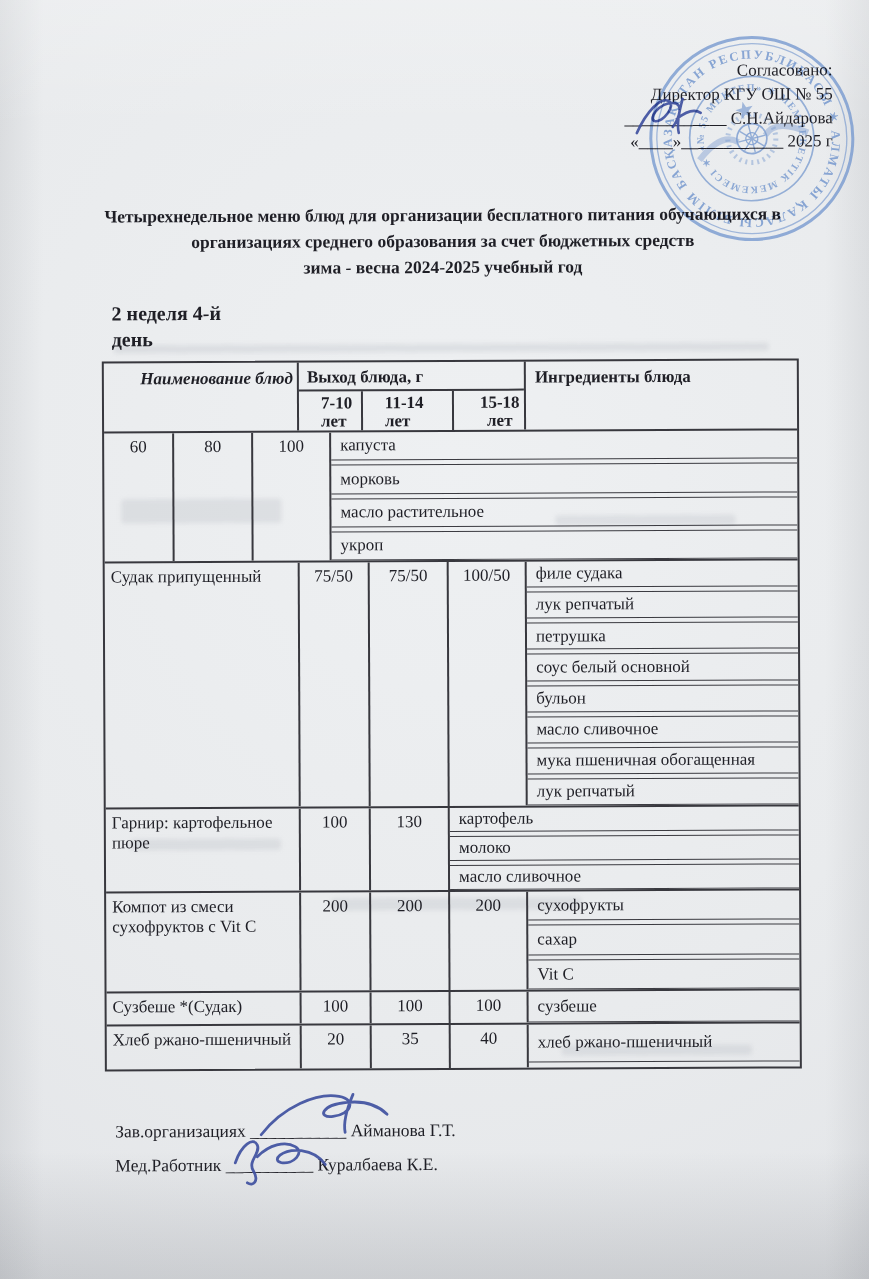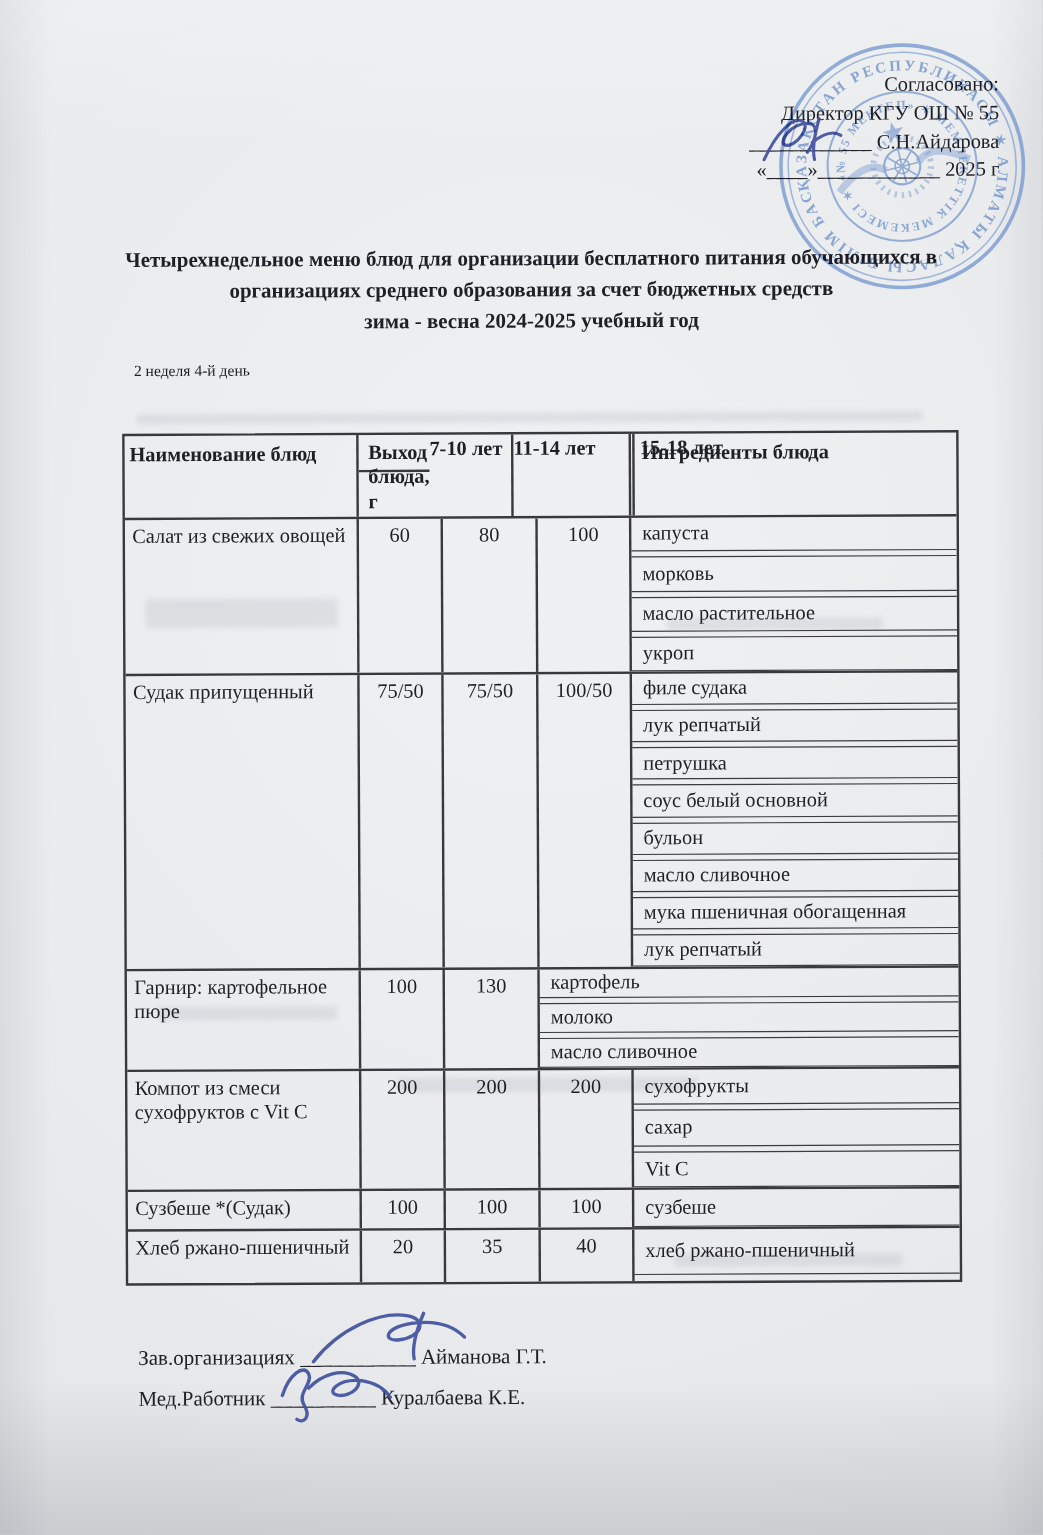--- a/index.html
+++ b/index.html
@@ -37,35 +37,35 @@
 
   
   .title {
     position:absolute; top:203px; left:45px; right:25px;
     text-align:center; font-weight:bold; font-size:17.5px; line-height:1.48;
     z-index:1;
   }
 
   .week-label {
     position:absolute; top:299px; left:113px; width:150px;
-    font-weight:normal; font-size:13px; line-height:1.32;
+    font-weight:bold; font-size:20px; line-height:1.32;
   }
 
   
   .menu-table {
     position:absolute; top:360px; left:103px; width:697px;
     border:2px solid #38383e;
     font-size:17px; line-height:1.2;
   }
   .thead { display:flex; height:68px; font-weight:bold; }
-  .h-name   { width:195px; border-right:2px solid #38383e; padding:6px 4px 0 4px; text-align:left; }
-  .h-mid    { width:227px; border-right:2px solid #38383e; display:flex; flex-direction:row; }
+  .h-name   { width:195px; border-right:2px solid #38383e; padding:6px 4px 0 4px; text-align:right;font-style:italic; }
+  .h-mid    { width:227px; border-right:2px solid #38383e; display:flex; flex-direction:column; }
   .h-mid-top{ height:31px; border-bottom:2px solid #38383e; padding:5px 0 0 8px; }
   .h-sub    { flex:1; display:flex; }
-  .h-sub > div { padding:3px 0 0 0; line-height:1.05; }
+  .h-sub > div { padding:3px 0 0 22px; line-height:1.05; }
   .h-age1 { width:70px; border-right:2px solid #38383e; }
   .h-age2 { width:101px; border-right:2px solid #38383e; }
   .h-age3 { width:78px;text-align:center; }
   .h-ing  { flex:1; padding:6px 0 0 9px; }
 
   .trow { display:flex; border-top:2px solid #38383e; overflow:hidden; }
   .c-name { width:195px; border-right:2px solid #38383e; padding:4px 5px 0 6px; }
   .c-p    { border-right:2px solid #38383e; padding-top:4px; text-align:center; }
   .c-p1 { width:70px; } .c-p2 { width:79px; } .c-p3 { width:78px; }
   .c-ing  { flex:1; display:flex; flex-direction:column; row-gap:4px; }
@@ -161,21 +161,20 @@
           <div class="h-sub">
             <div class="h-age1">7-10 лет</div>
             <div class="h-age2">11-14 лет</div>
             <div class="h-age3">15-18 лет</div>
           </div>
         </div>
         <div class="h-ing">Ингредиенты блюда</div>
       </div>
       <div id="tbody">
           <div class="trow" style="height: 130px;">
-            <div class="c-name">Салат из свежих овощей</div>
             <div class="c-p c-p1">60</div>
             <div class="c-p c-p2">80</div>
             <div class="c-p c-p3">100</div>
             <div class="c-ing">
               <div class="ing-box">капуста</div>
               <div class="ing-box">морковь</div>
               <div class="ing-box">масло растительное</div>
               <div class="ing-box">укроп</div>
             </div>
           </div>

